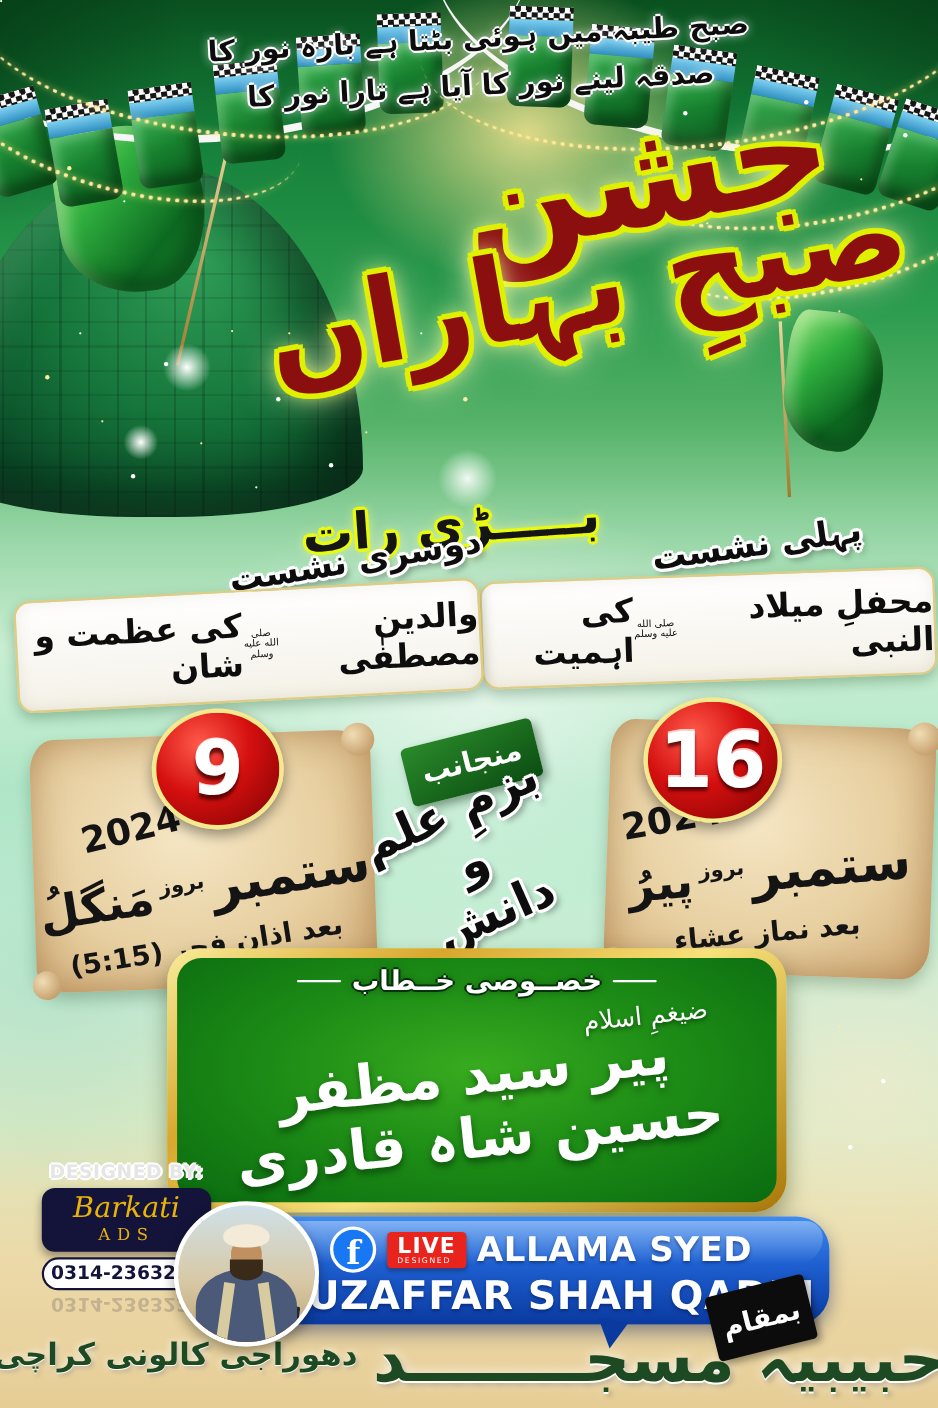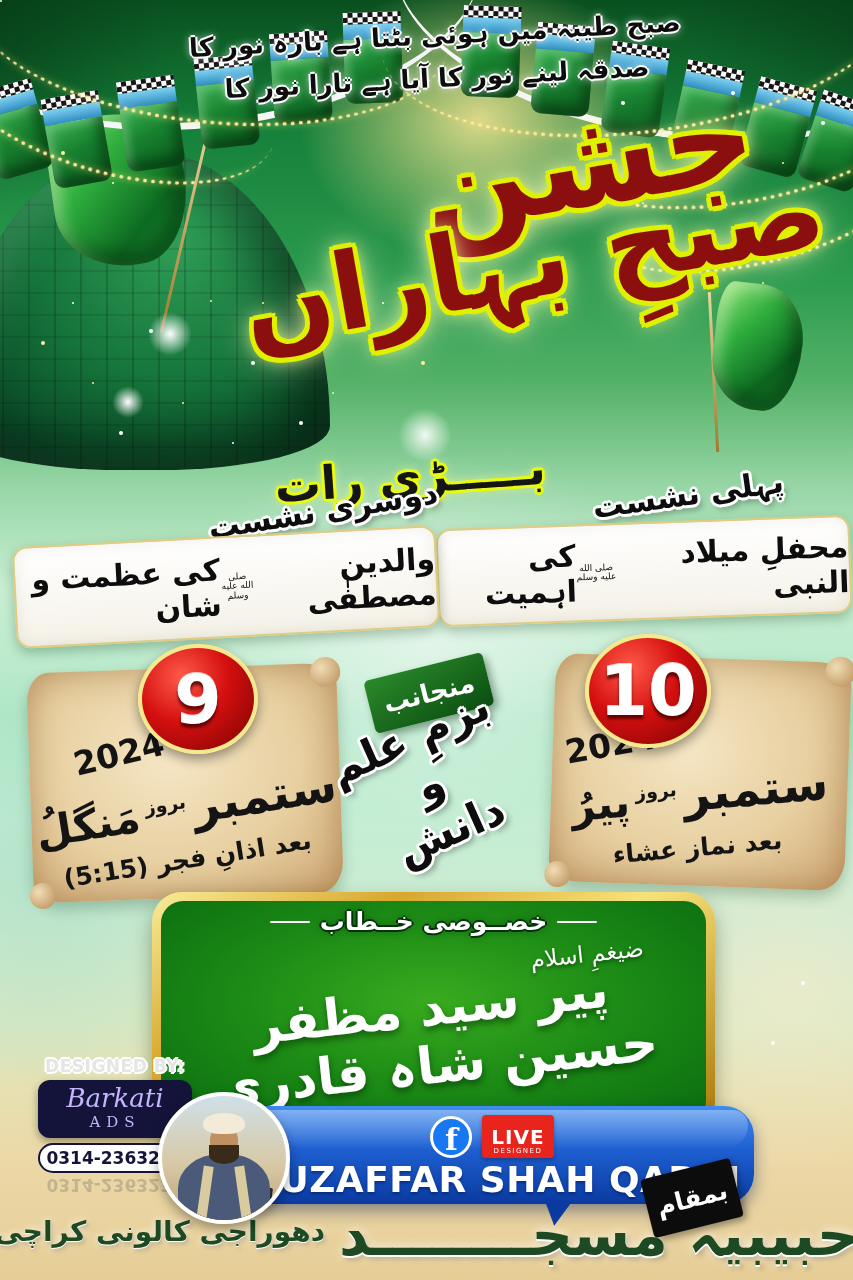--- a/index.html
+++ b/index.html
@@ -151,61 +151,61 @@
   
   .org-tag{position:absolute;left:368px;top:666px;width:122px;height:54px;z-index:7;
     background:linear-gradient(160deg,#2a8a2a,#0b4d12);transform:rotate(-14deg);
     display:flex;align-items:center;justify-content:center;direction:rtl;
     color:#fff;font-size:26px;font-weight:bold;border-radius:5px;
     box-shadow:3px 5px 9px rgba(0,30,5,.4);}
   .org-name{position:absolute;left:328px;top:708px;width:204px;z-index:7;direction:rtl;
     transform:rotate(-24deg);font-size:43px;font-weight:bold;color:#0d0d0d;
     text-align:center;line-height:1.18;}
   
-  .panel-frame{position:absolute;left:152px;top:892px;width:545px;height:222px;z-index:7;
+  .panel-frame{position:absolute;left:152px;top:862px;width:545px;height:222px;z-index:7;
     background:linear-gradient(145deg,#f9ec9a 0%,#d8a72c 28%,#f7e27a 55%,#a87708 100%);
     border-radius:30px;padding:9px;box-shadow:0 10px 20px rgba(40,60,20,.4);}
   .panel{position:relative;width:100%;height:100%;border-radius:22px;
     background:radial-gradient(ellipse at 50% 45%, #38ab1f 0%, #1d8c16 48%, #0a6b10 100%);}
   .khitab{position:absolute;top:6px;left:0;right:0;display:flex;align-items:center;justify-content:center;
     gap:10px;direction:rtl;color:#fff;font-size:25px;font-weight:bold;
     text-shadow:-2px 0 0 #04320a,2px 0 0 #04320a,0 -2px 0 #04320a,0 2px 0 #04320a,0 0 8px rgba(0,0,0,.5);}
   .khitab::before,.khitab::after{content:"";width:40px;height:2px;background:#fff;border-radius:2px;}
   .zaigham{position:absolute;top:40px;right:62px;color:#fff;font-size:23px;direction:rtl;
     transform:rotate(-6deg);text-shadow:0 2px 4px rgba(0,40,0,.6);}
   .speaker-name{position:absolute;top:58px;left:12px;right:12px;bottom:8px;
     display:flex;align-items:center;justify-content:center;direction:rtl;text-align:center;
     transform:rotate(-6deg);color:#fff;font-size:51px;font-weight:bold;line-height:1.14;
     text-shadow:0 4px 7px rgba(0,40,0,.55);}
   
   .designer{position:absolute;left:38px;top:1056px;width:154px;z-index:8;text-align:center;}
   .designer .dlabel{font-size:17px;font-weight:bold;color:#e5e5e5;letter-spacing:.5px;
     text-shadow:-2px 0 0 #fff,2px 0 0 #fff,0 -2px 0 #fff,0 2px 0 #fff,-1px -1px 0 #fff,1px 1px 0 #fff;}
   .designer .card{margin-top:4px;background:#14143a;border-radius:12px;padding:5px 8px 7px;
-    color:#c4b5fd;box-shadow:0 4px 8px rgba(0,0,0,.35);}
+    color:#eab308;box-shadow:0 4px 8px rgba(0,0,0,.35);}
   .designer .bname{font-family:"DejaVu Serif",serif;font-style:italic;font-size:26px;line-height:1.05;}
   .designer .bname2{font-family:"DejaVu Serif",serif;font-size:15px;letter-spacing:6px;margin-top:1px;}
   .designer .phone{margin-top:5px;background:#fff;border-radius:15px;padding:3px 4px;
     font-size:17px;font-weight:bold;color:#14143a;border:2px solid #14143a;}
   .designer .refl{margin-top:2px;opacity:.18;transform:scaleY(-1);filter:blur(.6px);
     font-size:17px;font-weight:bold;color:#14143a;}
   
   .live-banner{position:absolute;left:230px;top:1106px;width:524px;height:98px;z-index:8;
     border-radius:30px;background:linear-gradient(180deg,#3f8bef 0%,#1e5fd0 45%,#0a3aa0 100%);
     box-shadow:0 7px 16px rgba(10,30,90,.45);color:#fff;overflow:visible;}
   .live-banner::before{content:"";position:absolute;left:6px;right:6px;top:4px;height:40%;
     border-radius:26px 26px 40px 40px;background:linear-gradient(180deg,rgba(255,255,255,.35),rgba(255,255,255,0));}
   .banner-tail{position:absolute;left:312px;bottom:-22px;width:0;height:0;
     border-left:14px solid transparent;border-right:14px solid transparent;
     border-top:26px solid #0a3aa0;transform:rotate(8deg);}
   .bl1{position:relative;display:flex;align-items:center;justify-content:center;gap:10px;margin-top:9px;}
   .fb-circle{width:36px;height:36px;border-radius:50%;background:#1877f2;border:3px solid #fff;
     display:flex;align-items:flex-end;justify-content:center;overflow:hidden;}
   .fb-circle span{font-family:"DejaVu Serif",serif;font-weight:bold;font-size:30px;line-height:.95;color:#fff;}
-  .live-badge{background:#e8241d;border-radius:4px;padding:12px 9px 3px;text-align:center;line-height:1;
+  .live-badge{background:#e8241d;border-radius:4px;padding:2px 9px 3px;text-align:left;line-height:1;
     box-shadow:0 2px 4px rgba(0,0,0,.3);}
   .live-badge .lv{font-size:20px;font-weight:bold;letter-spacing:1px;display:block;}
   .live-badge .st{font-size:7px;letter-spacing:1.5px;display:block;margin-top:1px;}
   .bl1 .t1{font-size:31px;font-weight:bold;letter-spacing:.5px;text-shadow:0 2px 3px rgba(0,20,80,.5);}
   .bl2{position:relative;text-align:center;font-size:36px;font-weight:bold;letter-spacing:.5px;
     margin-top:1px;text-shadow:0 2px 3px rgba(0,20,80,.5);}
   
   .speaker-photo{position:absolute;left:158px;top:1092px;width:124px;height:124px;z-index:9;
     border-radius:50%;border:4px solid #fff;overflow:hidden;
     background:linear-gradient(180deg,#cfe0e8 0%,#d8c9a6 55%,#b8a070 100%);
@@ -353,21 +353,21 @@
 
   <div class="scroll right">
     <div class="year">2024</div>
     <div class="date-line">
       <span class="month">ستمبر</span>
       <span class="broz">بروز</span>
       <span class="wday">پیرُ</span>
     </div>
     <div class="time-line">بعد نماز عشاء</div>
   </div>
-  <div class="badge b16">10</div>
+  <div class="badge b16">16</div>
 
   <div class="scroll left">
     <div class="year">2024</div>
     <div class="date-line">
       <span class="month">ستمبر</span>
       <span class="broz">بروز</span>
       <span class="wday">مَنگلُ</span>
     </div>
     <div class="time-line">بعد اذانِ فجر (5:15)</div>
   </div>
@@ -399,20 +399,21 @@
 
   <div class="live-banner">
     <div class="bl1">
       <div class="fb-circle">
         <span>f</span>
       </div>
       <div class="live-badge">
         <span class="lv">LIVE</span>
         <span class="st">DESIGNED</span>
       </div>
+      <div class="t1">ALLAMA SYED</div>
     </div>
     <div class="bl2">MUZAFFAR SHAH QADRI</div>
     <div class="banner-tail"></div>
   </div>
 
   <div class="speaker-photo">
     <div class="ph-desk"></div>
     <div class="ph-laptop"></div>
     <div class="ph-robe"></div>
     <div class="ph-stole-l"></div>

